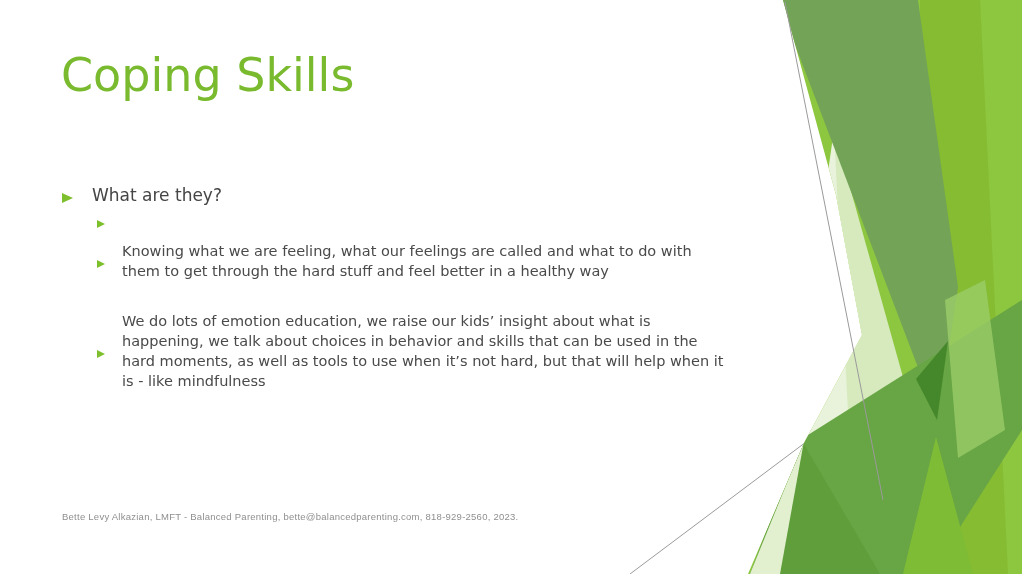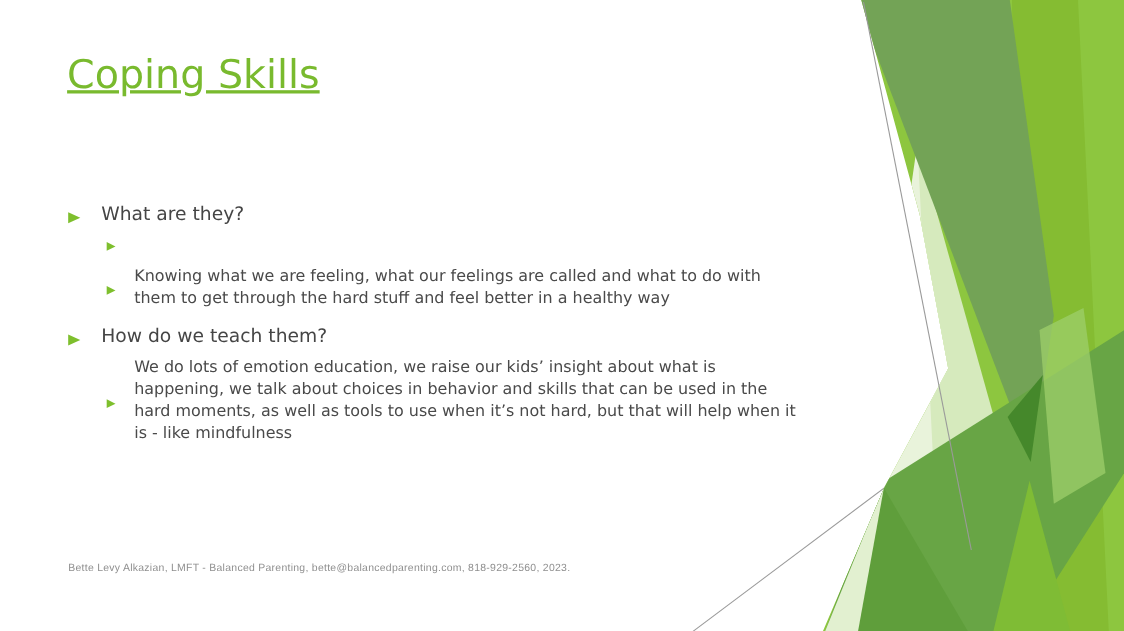--- a/index.html
+++ b/index.html
@@ -15,25 +15,24 @@
     position: absolute;
     left: 0; top: 0;
     width: 1022px; height: 574px;
     pointer-events: none;
   }
   .title {
     position: absolute;
     left: 61px;
     top: 48px;
     margin: 0;
-    font-size: 36px;
+    font-size: 46px;
     font-weight: 400;
     letter-spacing: 0px;
     color: var(--accent, #79BA2E);
-    text-decoration: underline;
   }
   .content {
     position: absolute;
     left: 62px;
     top: 184px;
     width: 724px;
   }
   .row { display: flex; align-items: center; }
   .row .txt { white-space: pre-line; }
   .l1 {
@@ -111,30 +110,26 @@
 
     <div class="row l1">
       <span class="arrow"></span>
       <span class="txt">What are they?</span>
     </div>
 
     <div class="row l2">
       <span class="arrow"></span>
     </div>
 
-    <div class="row l2" style="margin-bottom:14px">
+    <div class="row l2" style="margin-bottom:30px">
       <span class="arrow"></span>
       <span class="txt">Knowing what we are feeling, what our feelings are called and what to do with
 them to get through the hard stuff and feel better in a healthy way</span>
     </div>
 
-    <div class="row l1" style="margin-bottom:7px">
-      <span class="arrow"></span>
-      <span class="txt">How do we teach them?</span>
-    </div>
 
     <div class="row l2">
       <span class="arrow"></span>
       <span class="txt">We do lots of emotion education, we raise our kids’ insight about what is
 happening, we talk about choices in behavior and skills that can be used in the
 hard moments, as well as tools to use when it’s not hard, but that will help when it
 is - like mindfulness</span>
     </div>
 
   </div>

